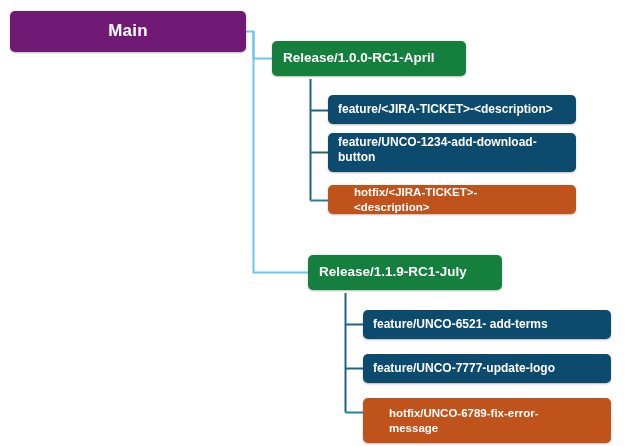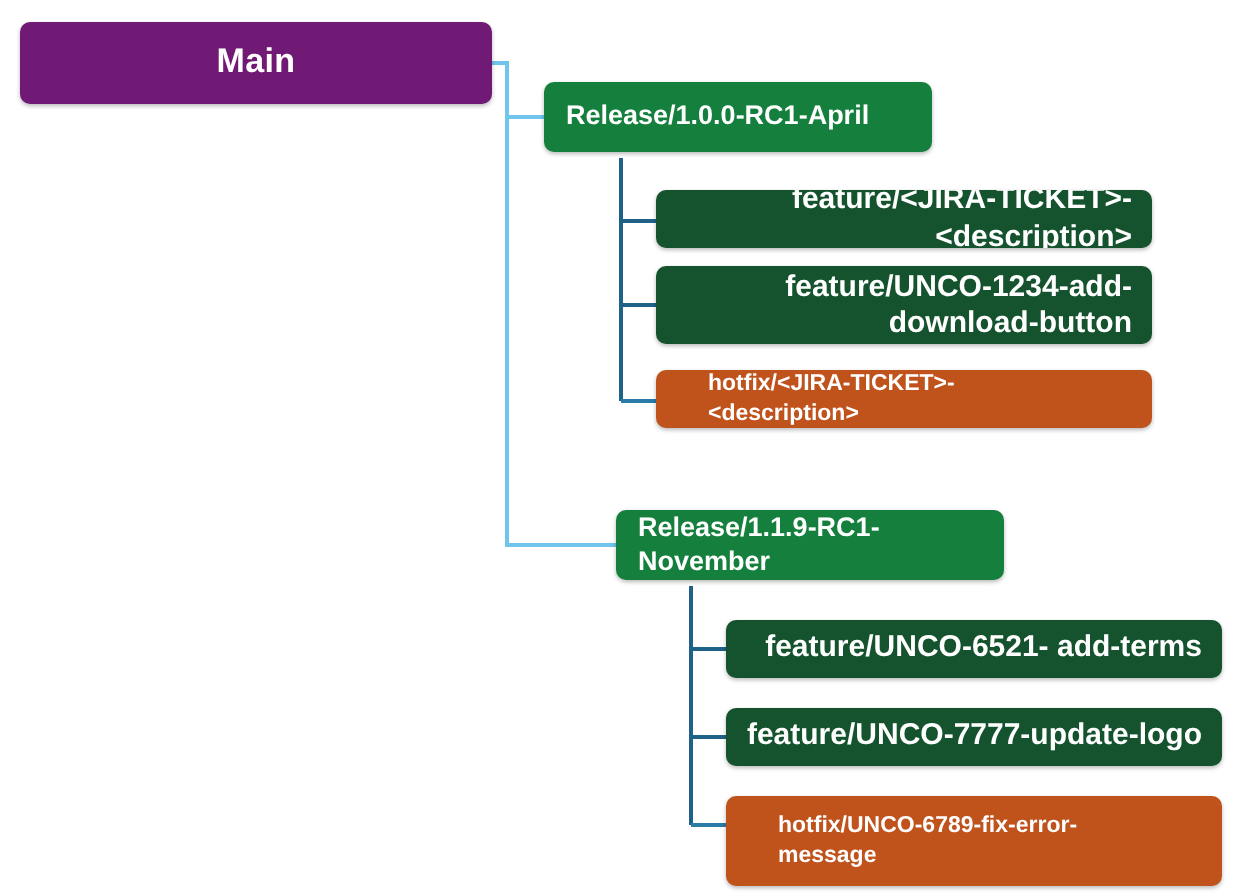--- a/index.html
+++ b/index.html
@@ -51,24 +51,23 @@
 
   
   .node.release {
     background: #15803d;
     font-size: 13.5px;
     padding: 0 11px;
   }
 
   
   .node.feature {
-    background: #14532d;
-    font-size: 15px;
+    background: #0c4a6e;
+    font-size: 12px;
     padding: 4px 10px;
-    text-align: right;
   }
   .node.hotfix {
     background: #c0521b;
     font-size: 11.5px;
     padding: 4px 26px;
   }
   .node.wrap { align-items: flex-start; padding-top: 2px; }
 </style>
 </head>
 <body>
@@ -105,21 +104,21 @@
 
   <div class="node feature wrap" style="left:328px; top:133px; width:248px; height:39px;">
     <span class="node-label">feature/UNCO-1234-add-download-button</span>
   </div>
 
   <div class="node hotfix" style="left:328px; top:185px; width:248px; height:29px;">
     <span class="node-label">hotfix/&lt;JIRA-TICKET&gt;-&lt;description&gt;</span>
   </div>
 
   <div class="node release" style="left:308px; top:255px; width:194px; height:35px;">
-    <span class="node-label">Release/1.1.9-RC1-November</span>
+    <span class="node-label">Release/1.1.9-RC1-July</span>
   </div>
 
   <div class="node feature" style="left:363px; top:310px; width:248px; height:29px;">
     <span class="node-label">feature/UNCO-6521- add-terms</span>
   </div>
 
   <div class="node feature" style="left:363px; top:354px; width:248px; height:29px;">
     <span class="node-label">feature/UNCO-7777-update-logo</span>
   </div>
 

